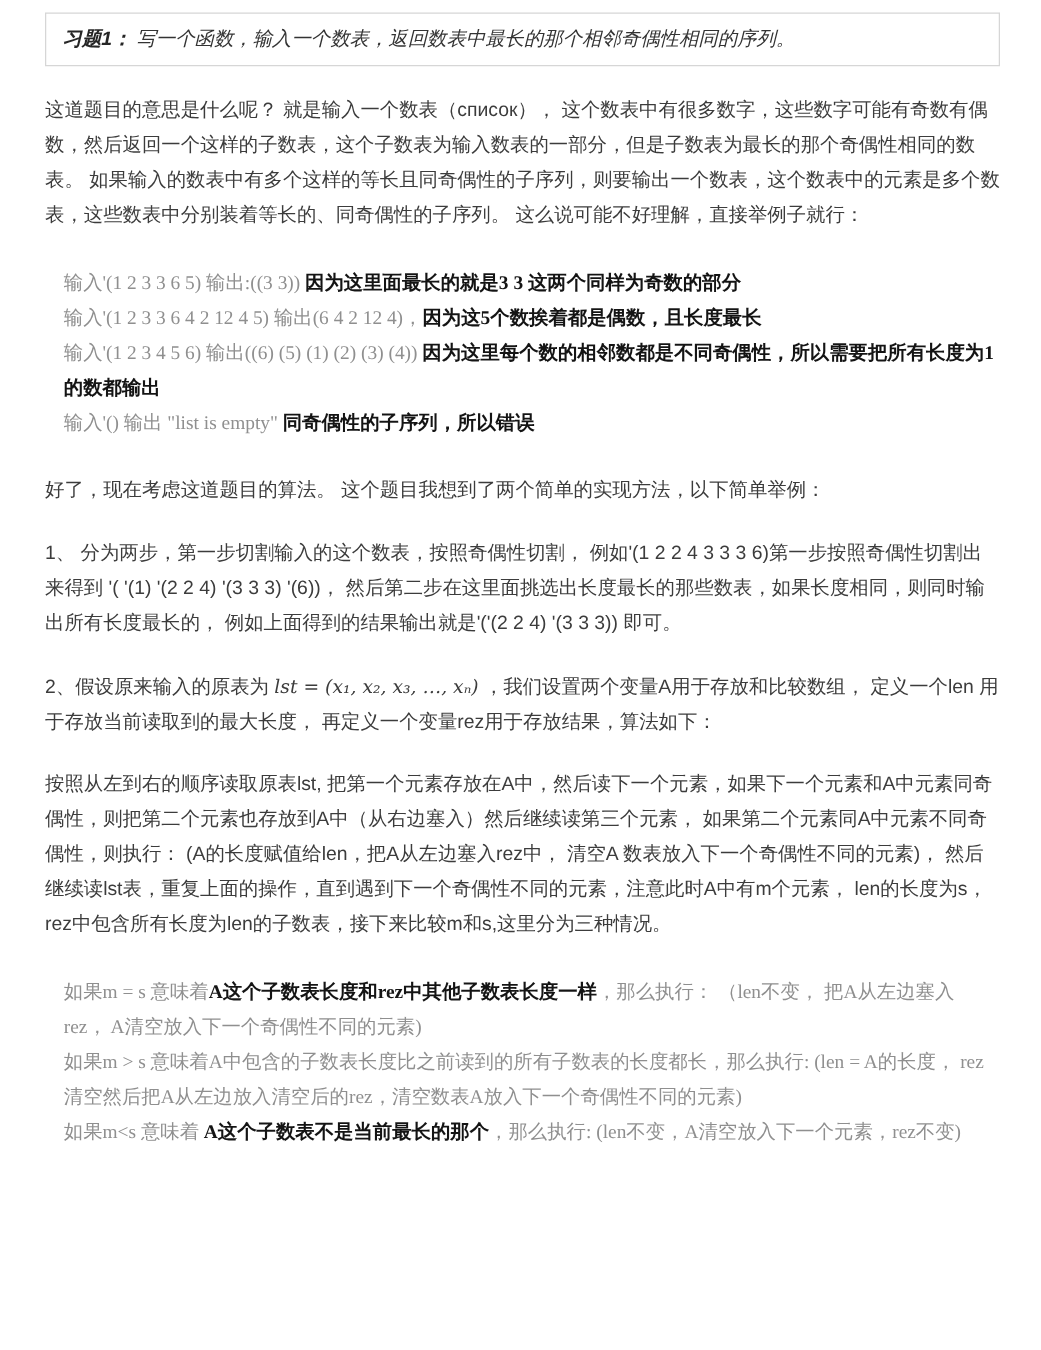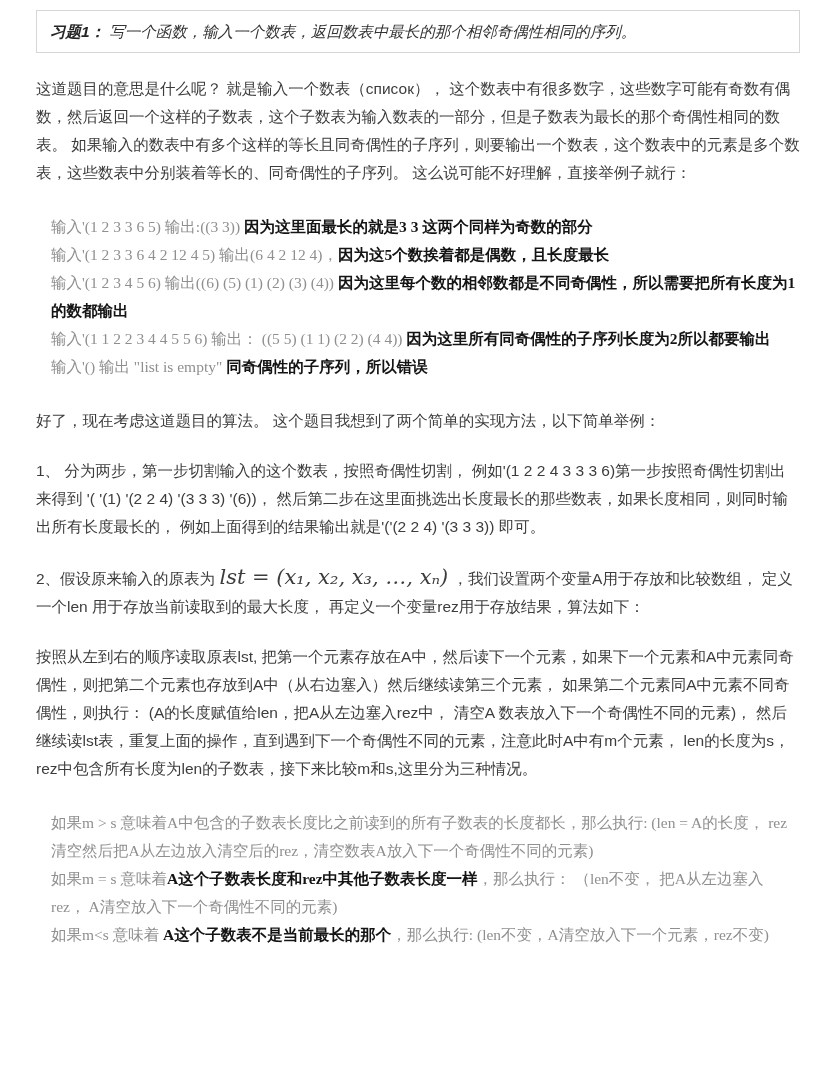--- a/index.html
+++ b/index.html
@@ -43,53 +43,52 @@
     color: #141414;
     font-weight: bold;
   }
   .q-line {
     margin: 0;
     font-family: Liberation Serif, serif;
   }
   .math {
     font-family: "DejaVu Serif", serif;
     font-style: italic;
-    font-size: 21px;
+    font-size: 15px;
   }
   .conclusion {
     margin: 26px 0 0 0;
     font-weight: bold;
     color: #222222;
   }
 </style>
 </head>
 <body>
 
 <div class="page">
 
   <div class="exercise-box"><span class="ex-label">习题1：</span><span>写一个函数，输入一个数表，返回数表中最长的那个相邻奇偶性相同的序列。</span></div>
 
   <p class="body-p">这道题目的意思是什么呢？ 就是输入一个数表（список）， 这个数表中有很多数字，这些数字可能有奇数有偶数，然后返回一个这样的子数表，这个子数表为输入数表的一部分，但是子数表为最长的那个奇偶性相同的数表。 如果输入的数表中有多个这样的等长且同奇偶性的子序列，则要输出一个数表，这个数表中的元素是多个数表，这些数表中分别装着等长的、同奇偶性的子序列。 这么说可能不好理解，直接举例子就行：</p>
 
   <div class="quote">
     <div class="q-line"><span>输入'(1 2 3 3 6 5) 输出:((3 3)) </span><b>因为这里面最长的就是3 3 这两个同样为奇数的部分</b></div>
     <div class="q-line"><span>输入'(1 2 3 3 6 4 2 12 4 5) 输出(6 4 2 12 4)，</span><b>因为这5个数挨着都是偶数，且长度最长</b></div>
     <div class="q-line"><span>输入'(1 2 3 4 5 6) 输出((6) (5) (1) (2) (3) (4)) </span><b>因为这里每个数的相邻数都是不同奇偶性，所以需要把所有长度为1的数都输出</b></div>
-    <div class="q-line"><span>输入'(1 1 2 2 3 4 4 5 5 6) 输出： ((5 5) (1 1) (2 2) (4 4)) </span><b>因为这里所有同奇偶性的子序列长度为2所以都要输出</b></div>
     <div class="q-line"><span>输入'() 输出 "list is empty" </span><b>同奇偶性的子序列，所以错误</b></div>
   </div>
 
   <p class="body-p">好了，现在考虑这道题目的算法。 这个题目我想到了两个简单的实现方法，以下简单举例：</p>
 
   <p class="body-p">1、 分为两步，第一步切割输入的这个数表，按照奇偶性切割， 例如'(1 2 2 4 3 3 3 6)第一步按照奇偶性切割出来得到 '( '(1) '(2 2 4) '(3 3 3) '(6))， 然后第二步在这里面挑选出长度最长的那些数表，如果长度相同，则同时输出所有长度最长的， 例如上面得到的结果输出就是'('(2 2 4) '(3 3 3)) 即可。</p>
 
   <p class="body-p"><span>2、假设原来输入的原表为 </span><span class="math">lst = (x₁, x₂, x₃, …, xₙ)</span><span> ，我们设置两个变量A用于存放和比较数组， 定义一个len 用于存放当前读取到的最大长度， 再定义一个变量rez用于存放结果，算法如下：</span></p>
 
   <p class="body-p">按照从左到右的顺序读取原表lst, 把第一个元素存放在A中，然后读下一个元素，如果下一个元素和A中元素同奇偶性，则把第二个元素也存放到A中（从右边塞入）然后继续读第三个元素， 如果第二个元素同A中元素不同奇偶性，则执行： (A的长度赋值给len，把A从左边塞入rez中， 清空A 数表放入下一个奇偶性不同的元素)， 然后继续读lst表，重复上面的操作，直到遇到下一个奇偶性不同的元素，注意此时A中有m个元素， len的长度为s， rez中包含所有长度为len的子数表，接下来比较m和s,这里分为三种情况。</p>
 
   <div class="quote">
+    <div class="q-line"><span>如果m = s 意味着</span><b>A这个子数表长度和rez中其他子数表长度一样</b><span>，那么执行： （len不变， 把A从左边塞入rez， A清空放入下一个奇偶性不同的元素)</span></div>
     <div class="q-line"><span>如果m &gt; s 意味着A中包含的子数表长度比之前读到的所有子数表的长度都长，那么执行: (len = A的长度， rez清空然后把A从左边放入清空后的rez，清空数表A放入下一个奇偶性不同的元素)</span><b></b><span></span></div>
-    <div class="q-line"><span>如果m = s 意味着</span><b>A这个子数表长度和rez中其他子数表长度一样</b><span>，那么执行： （len不变， 把A从左边塞入rez， A清空放入下一个奇偶性不同的元素)</span></div>
     <div class="q-line"><span>如果m&lt;s 意味着 </span><b>A这个子数表不是当前最长的那个</b><span>，那么执行: (len不变，A清空放入下一个元素，rez不变)</span></div>
   </div>
 
 
 </div>
 
 </body></html>

